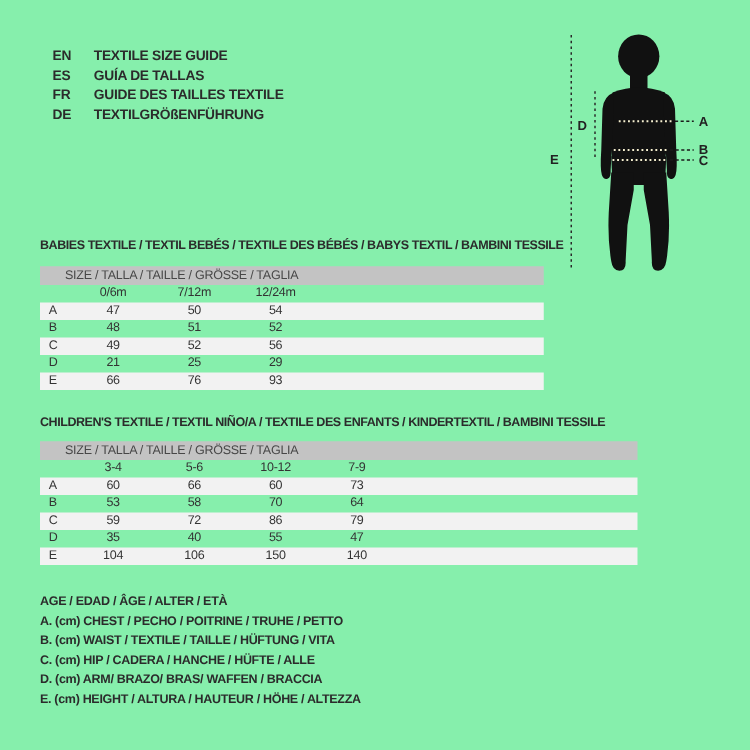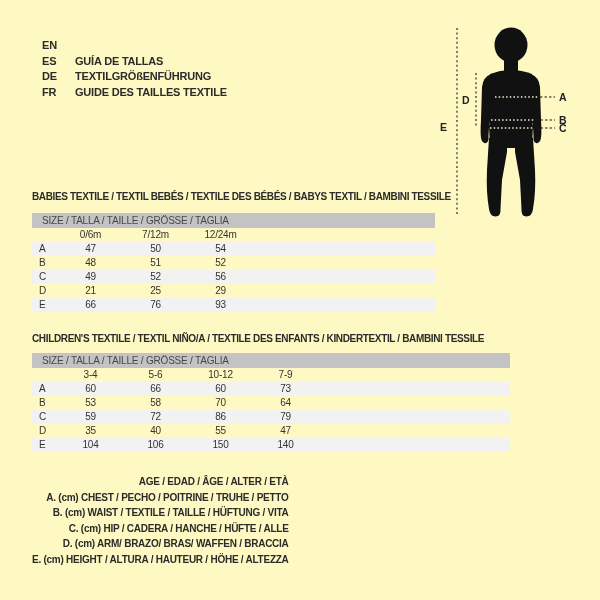--- a/index.html
+++ b/index.html
@@ -1,67 +1,68 @@
 <!DOCTYPE html>
 <html><head>
 <meta charset="utf-8">
 <style>
   * { margin:0; padding:0; box-sizing:border-box; }
   html,body { width:600px; height:600px; }
   body { background:#ffffff; font-family:"Liberation Sans", sans-serif; }
-  .page { position:relative; width:600px; height:600px; background:#fef9c3; overflow:hidden; color:#2e2e2e; }
+  .page { position:relative; width:600px; height:600px; background:#86efac; overflow:hidden; color:#2e2e2e; }
 
   
   .lang { position:absolute; left:42px; top:38px; font-size:11px; font-weight:bold; letter-spacing:-0.2px; color:#2b2b2b; }
   .lang-row { height:15.6px; line-height:15.6px; display:flex; }
   .lang-code { width:33px; }
 
   
   .section-title { position:absolute; left:32px; font-size:10px; font-weight:bold; letter-spacing:-0.35px; color:#2b2b2b; white-space:nowrap;text-align:center; }
   .title-babies { top:191px; }
   .title-children { top:333px; }
 
   
   .table { position:absolute; left:32px; font-size:10px; color:#333333; letter-spacing:-0.2px; }
   .table-babies { top:213px; width:403px; }
   .table-children { top:353px; width:478px; }
-  .size-bar { height:15px; line-height:15px; background:#c3c3c3; color:#474747; padding-left:10px; }
+  .size-bar { height:15px; line-height:15px; background:#c3c3c3; color:#474747; padding-left:20px; }
   .trow { display:flex; height:14px; line-height:14px;align-items:center; }
   .trow.stripe { background:#f2f2f2; }
   .c { width:65px; text-align:center; }
   .c.letter { width:26px; text-align:left; padding-left:7px; }
 
   
-  .legend { position:absolute; left:32px; top:474px; font-size:10px; font-weight:bold; letter-spacing:-0.25px; line-height:15.6px; color:#2b2b2b;text-align:right; }
+  .legend { position:absolute; left:32px; top:474px; font-size:10px; font-weight:bold; letter-spacing:-0.25px; line-height:15.6px; color:#2b2b2b; }
 
   
   .figure { position:absolute; left:428px; top:20px; width:150px; height:200px; }
   .figure svg { display:block; }
   .figure text { font-family:"Liberation Sans", sans-serif; font-weight:bold; font-size:10.5px; fill:#222222; }
 </style>
 </head>
 <body>
 
 <div class="page">
 
   <div class="lang">
     <div class="lang-row">
       <span class="lang-code">EN</span>
+      <span class="lang-label">TEXTILE SIZE GUIDE</span>
     </div>
     <div class="lang-row">
       <span class="lang-code">ES</span>
       <span class="lang-label">GUÍA DE TALLAS</span>
     </div>
     <div class="lang-row">
+      <span class="lang-code">FR</span>
+      <span class="lang-label">GUIDE DES TAILLES TEXTILE</span>
+    </div>
+    <div class="lang-row">
       <span class="lang-code">DE</span>
       <span class="lang-label">TEXTILGRÖßENFÜHRUNG</span>
-    </div>
-    <div class="lang-row">
-      <span class="lang-code">FR</span>
-      <span class="lang-label">GUIDE DES TAILLES TEXTILE</span>
     </div>
   </div>
 
   <div class="figure">
     <svg width="150" height="200" viewBox="0 0 150 200">
 
       <line x1="29" y1="8" x2="29" y2="196" stroke="#2a2a2a" stroke-width="1.2" stroke-dasharray="2,2.6"></line>
       <text x="12" y="111">E</text>
 
       <line x1="48" y1="53" x2="48" y2="108" stroke="#2a2a2a" stroke-width="1.2" stroke-dasharray="2,2.6"></line>

